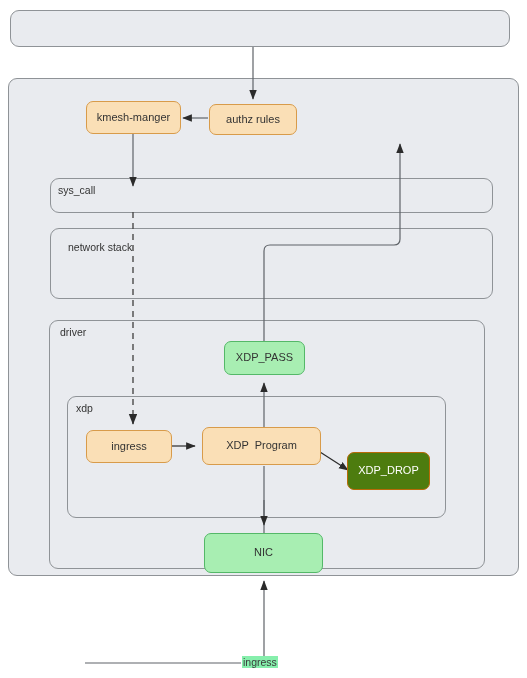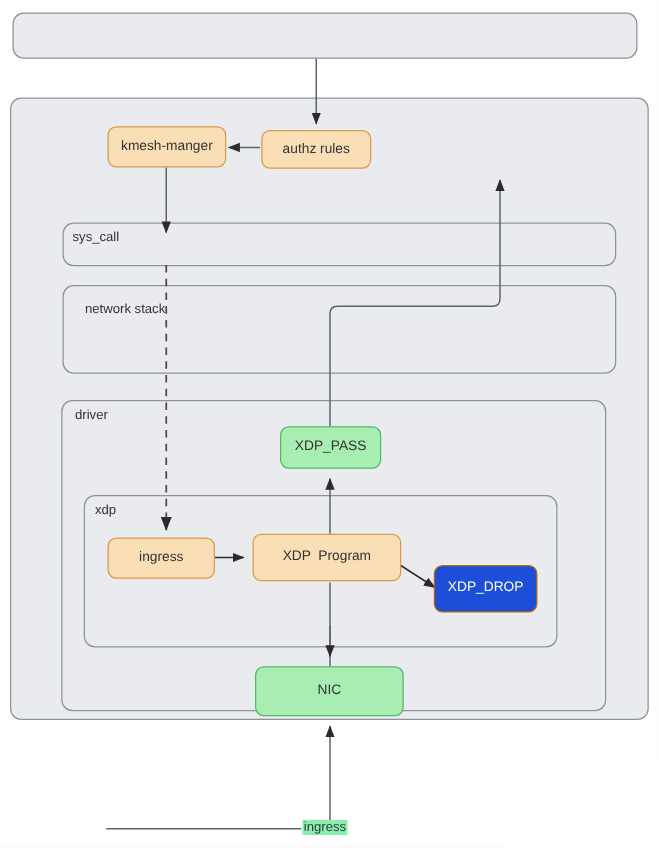--- a/index.html
+++ b/index.html
@@ -55,21 +55,21 @@
     background: #fadfb6;
     border: 1px solid #d89b4a;
     border-radius: 7px;
   }
   .green {
     background: #a8eeb2;
     border: 1px solid #54b868;
     border-radius: 7px;
   }
   .darkorange {
-    background: #1d4ed8;
+    background: #4d7c0f;
     border: 1px solid #b86a08;
     border-radius: 7px;
   }
   .edge-label {
     position: absolute;
     font-size: 10.5px;
     color: #3a3a3a;
     background: #86efac;
     padding: 0 1px;
     white-space: pre;

